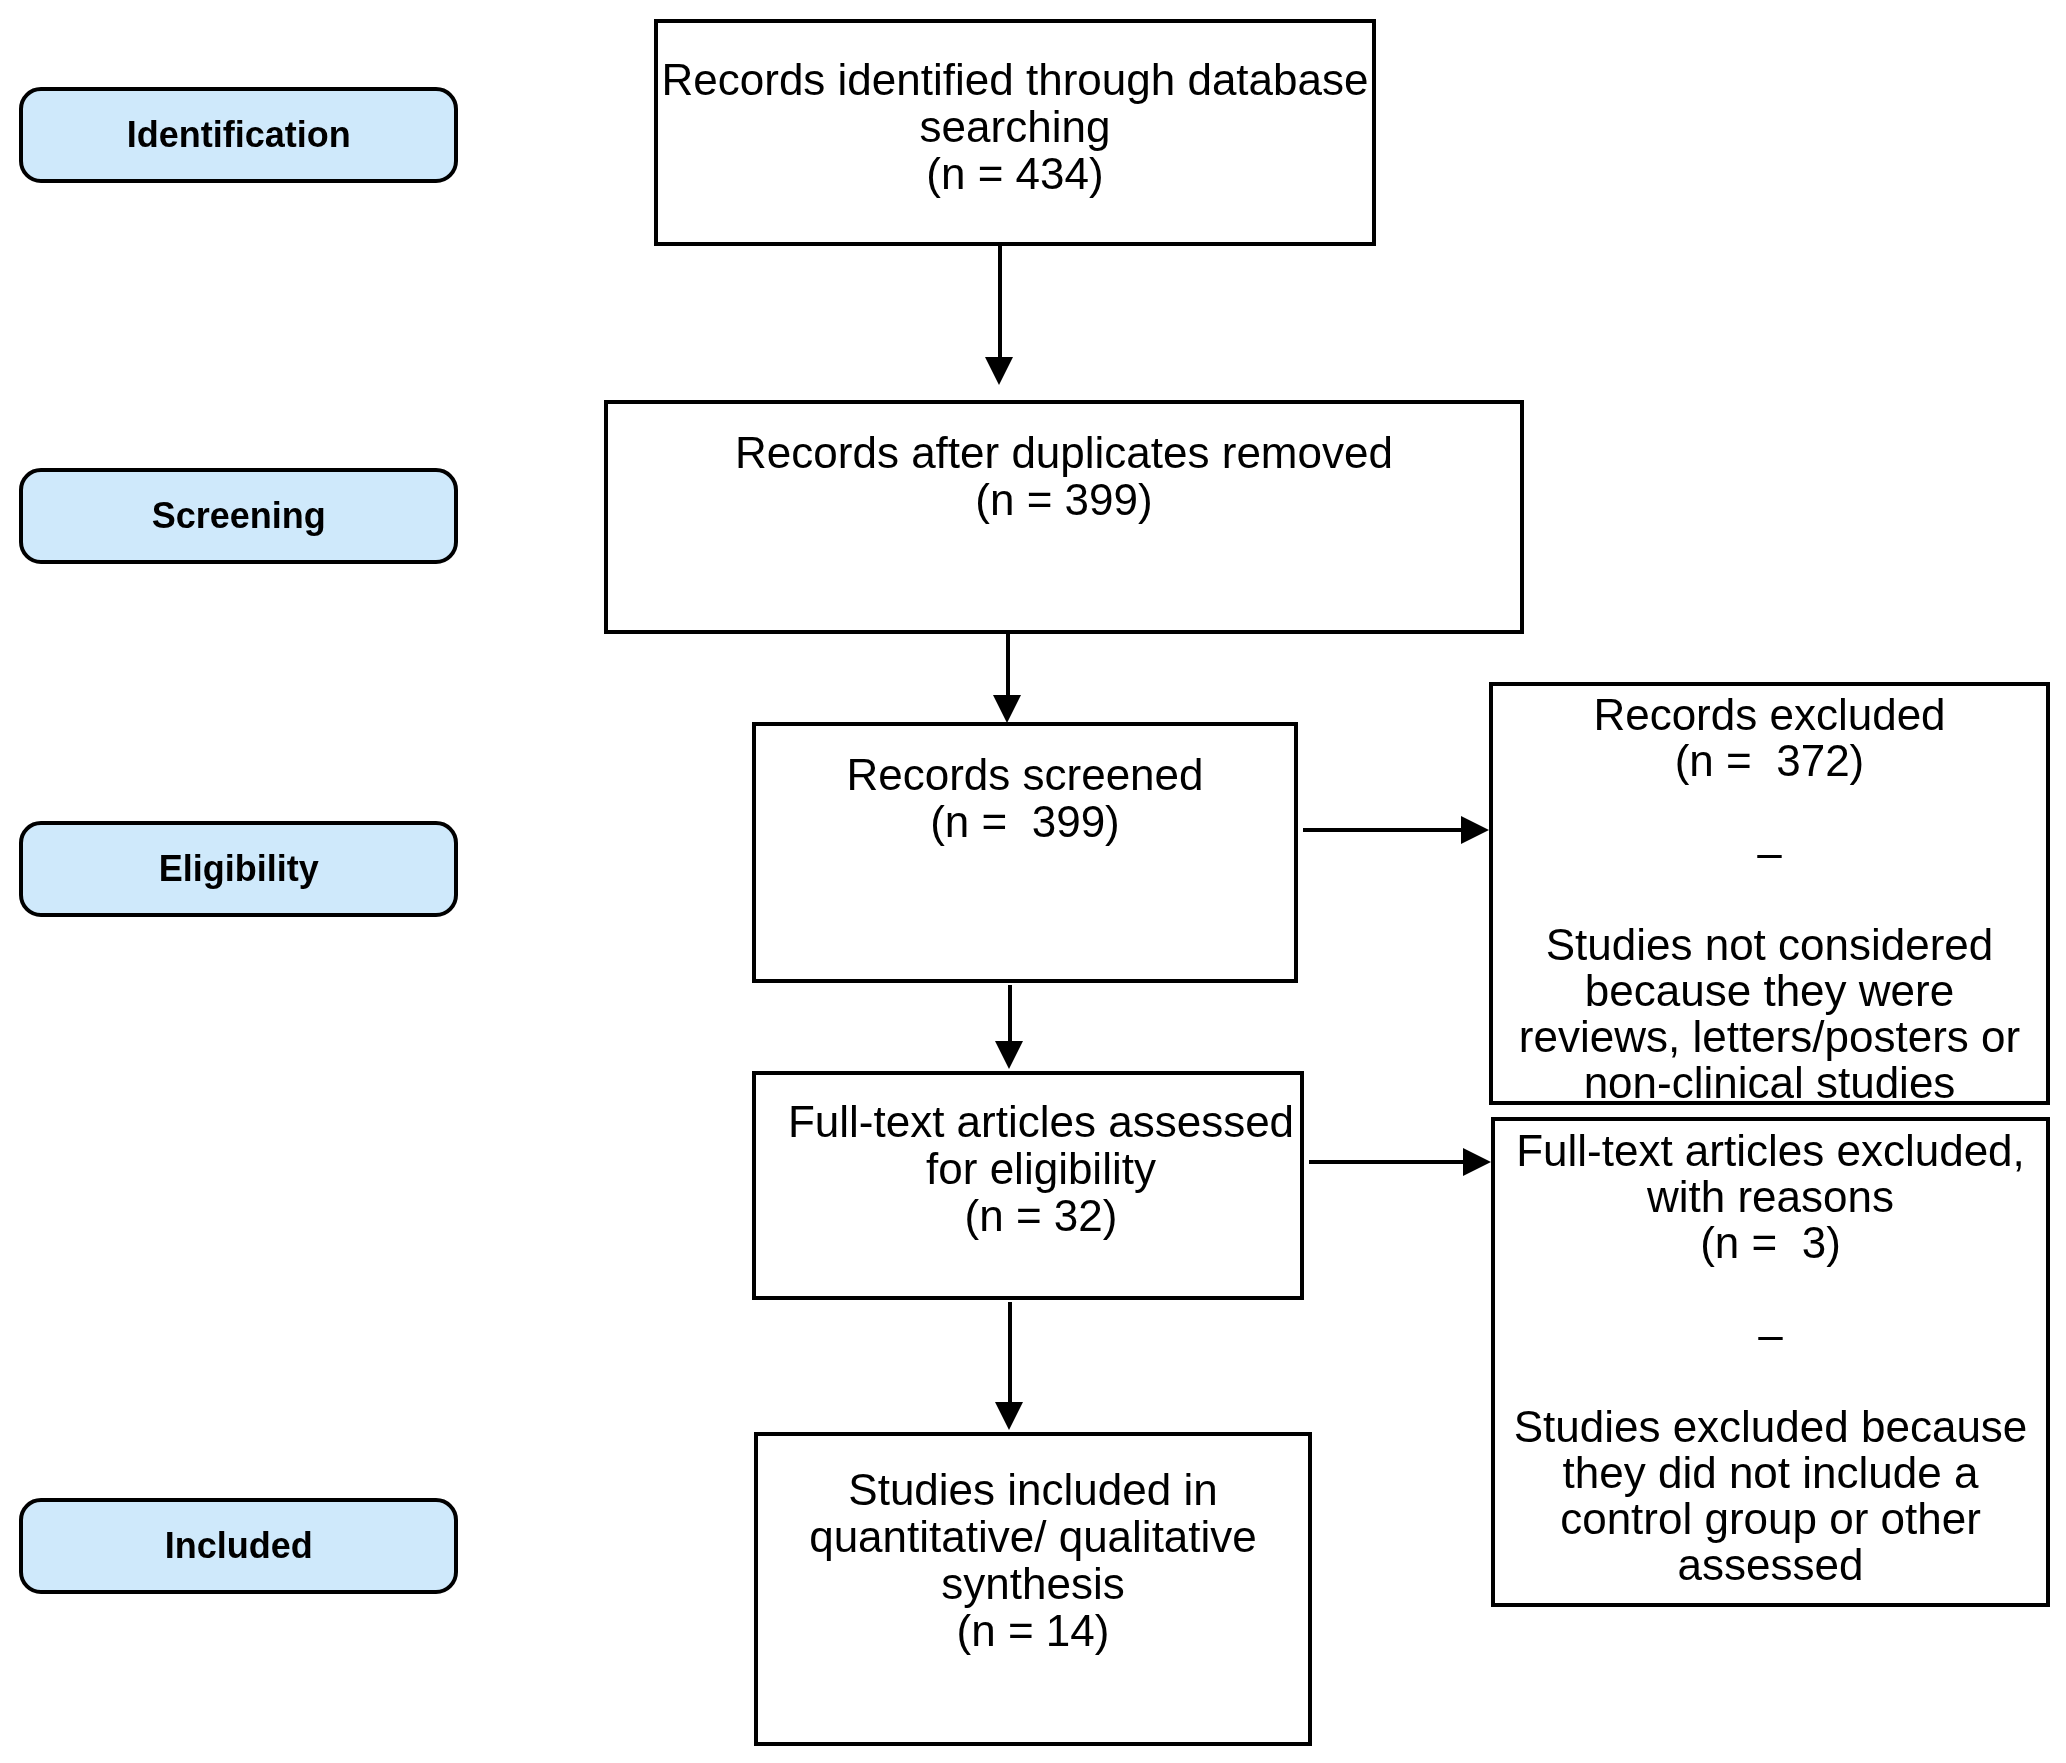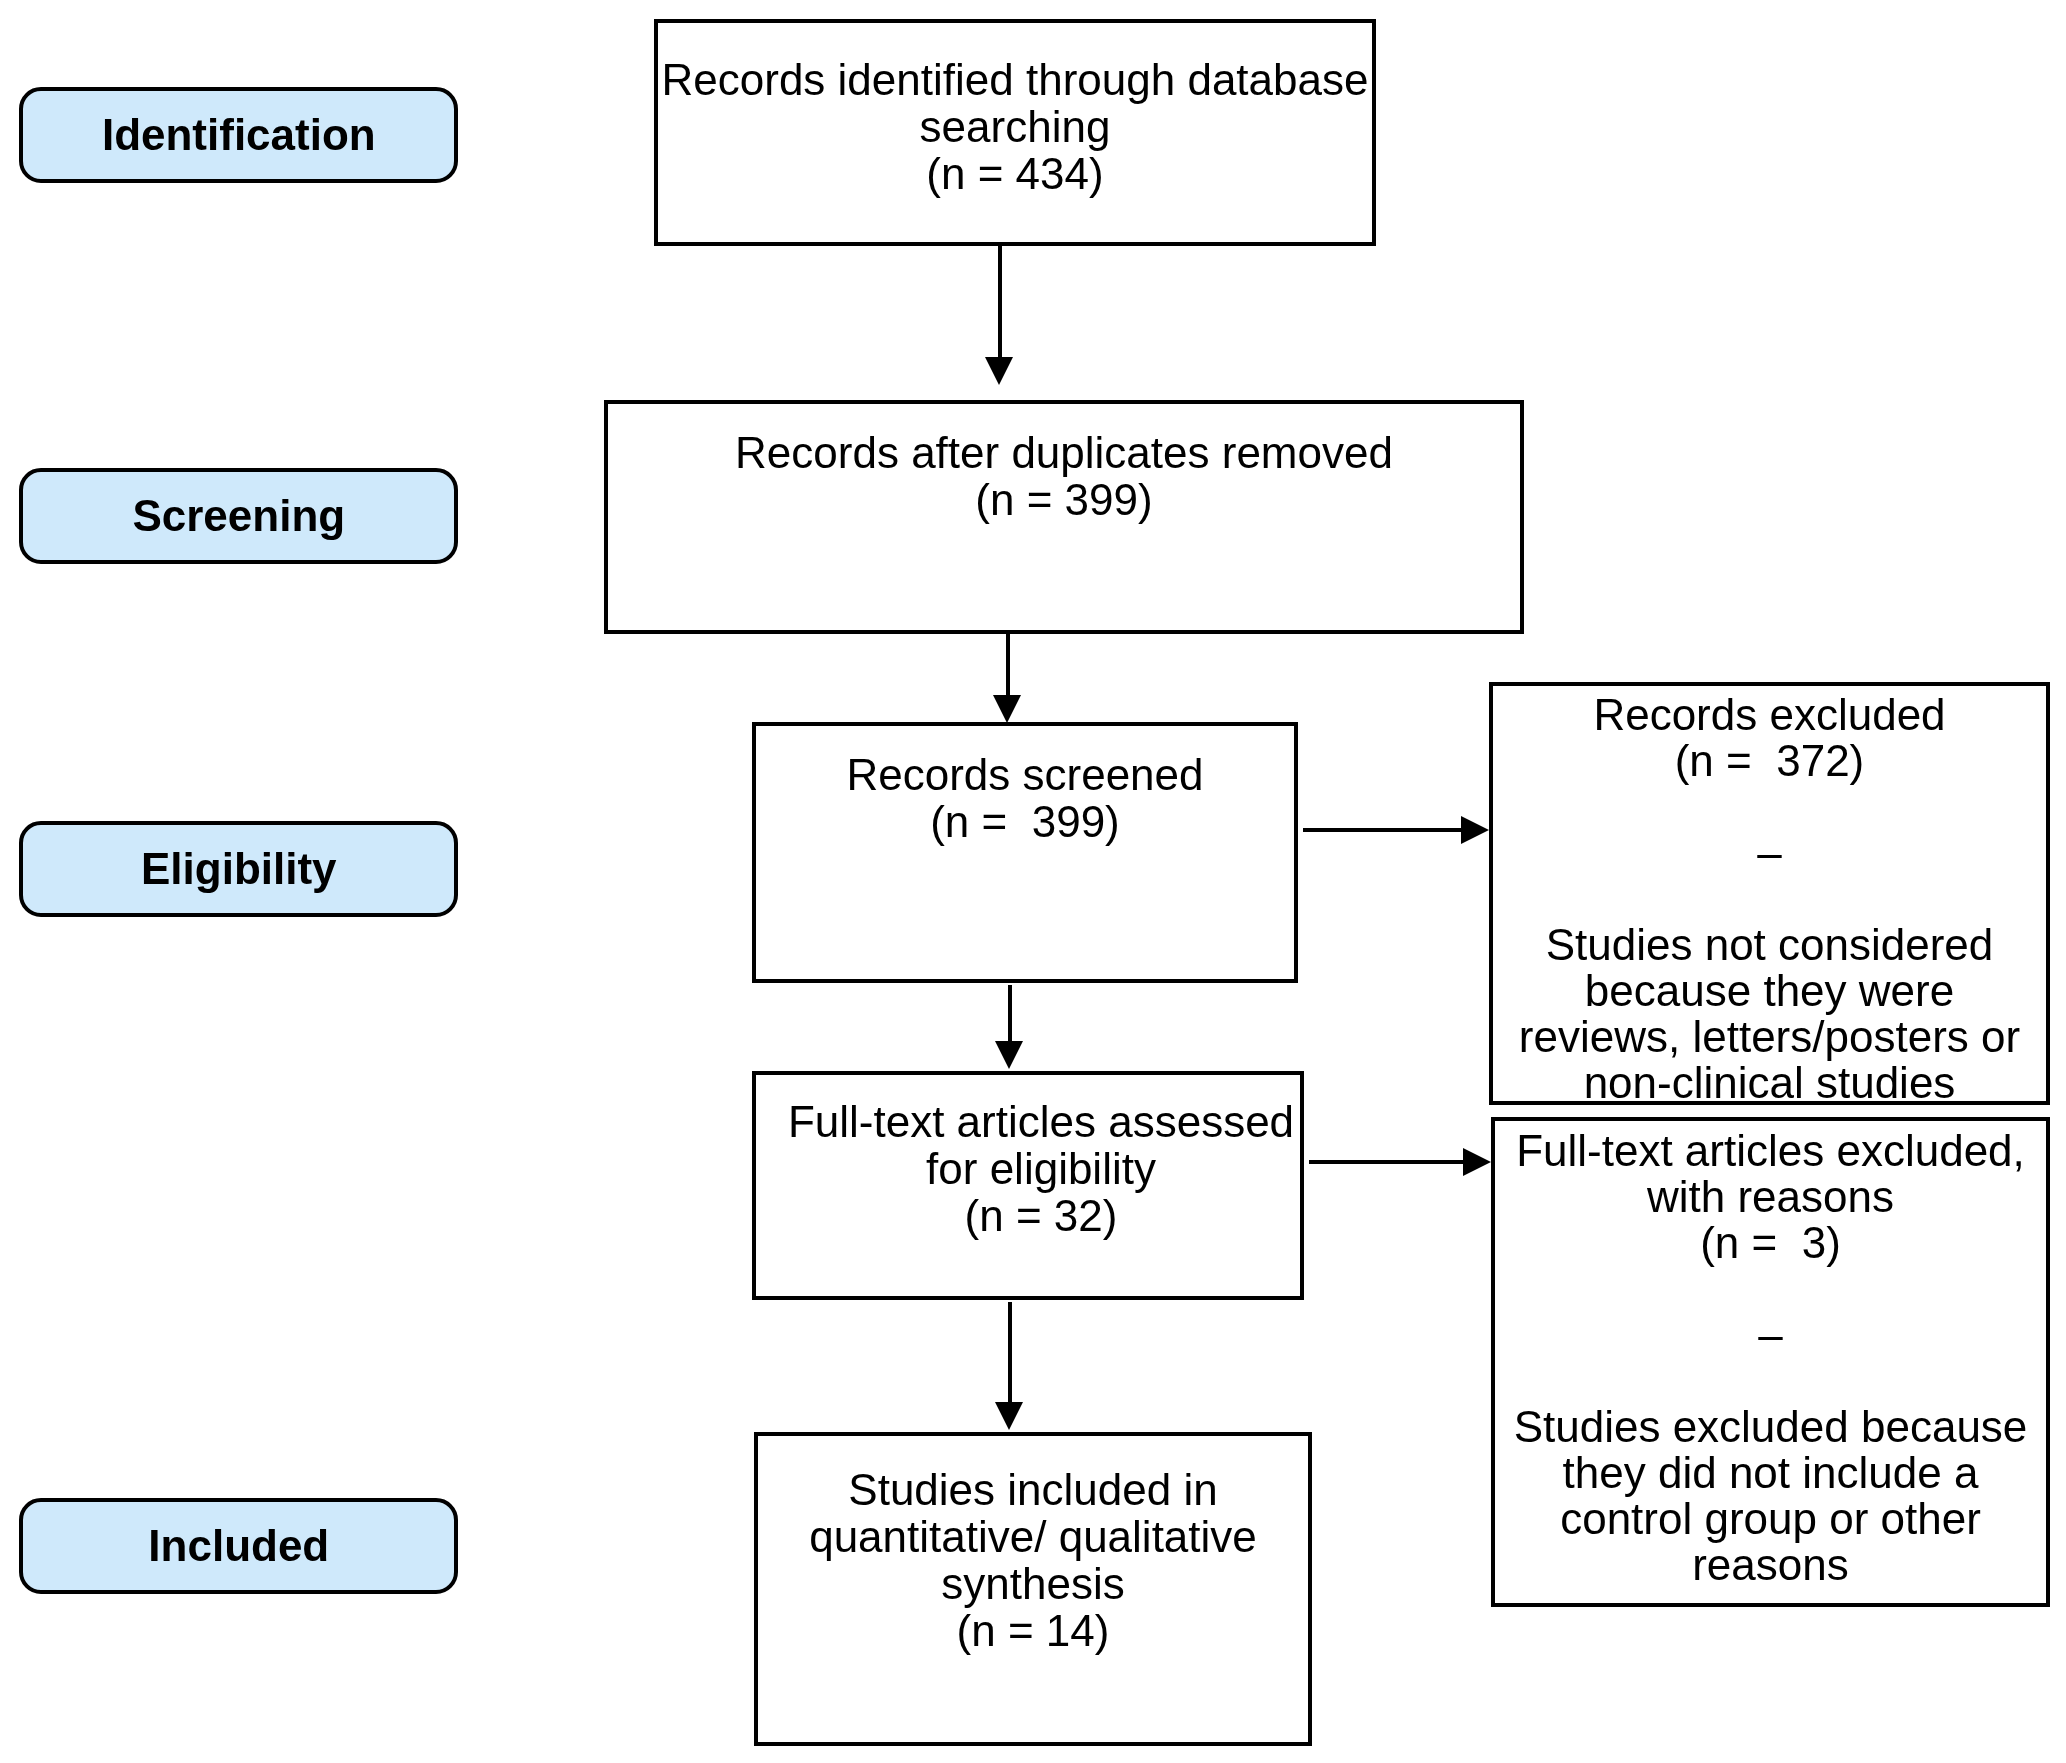--- a/index.html
+++ b/index.html
@@ -19,21 +19,21 @@
   .canvas { position: relative; width: 2066px; height: 1764px; background: var(--background); }
 
   
   .stage {
     position: absolute;
     left: 19.3px; width: 439px; height: 96px;
     background: var(--stage-fill);
     border: 4.8px solid var(--border);
     border-radius: 22px;
     display: flex; align-items: center; justify-content: center;
-    font-size: 44px; font-weight: bold;
+    font-size: 36px; font-weight: bold;
     text-align: center;
   }
   .s1 { top: 87px; }
   .s2 { top: 468px; }
   .s3 { top: 821px; }
   .s4 { top: 1498px; }
 
   
   .node {
     position: absolute;
@@ -138,21 +138,21 @@
   <div class="node excl e2">
       <div class="tline">Full-text articles excluded,</div>
       <div class="tline">with reasons</div>
       <div class="tline">(n =  3)</div>
       <div class="tline"></div>
       <div class="tline">–</div>
       <div class="tline"></div>
       <div class="tline">Studies excluded because</div>
       <div class="tline">they did not include a</div>
       <div class="tline">control group or other</div>
-      <div class="tline">reasons</div>
+      <div class="tline">assessed</div>
     </div>
 
   <div>
     <div class="aline-v a1-line"></div>
     <div class="ahead-down a1-head"></div>
   </div>
   <div>
     <div class="aline-v a2-line"></div>
     <div class="ahead-down a2-head"></div>
   </div>

